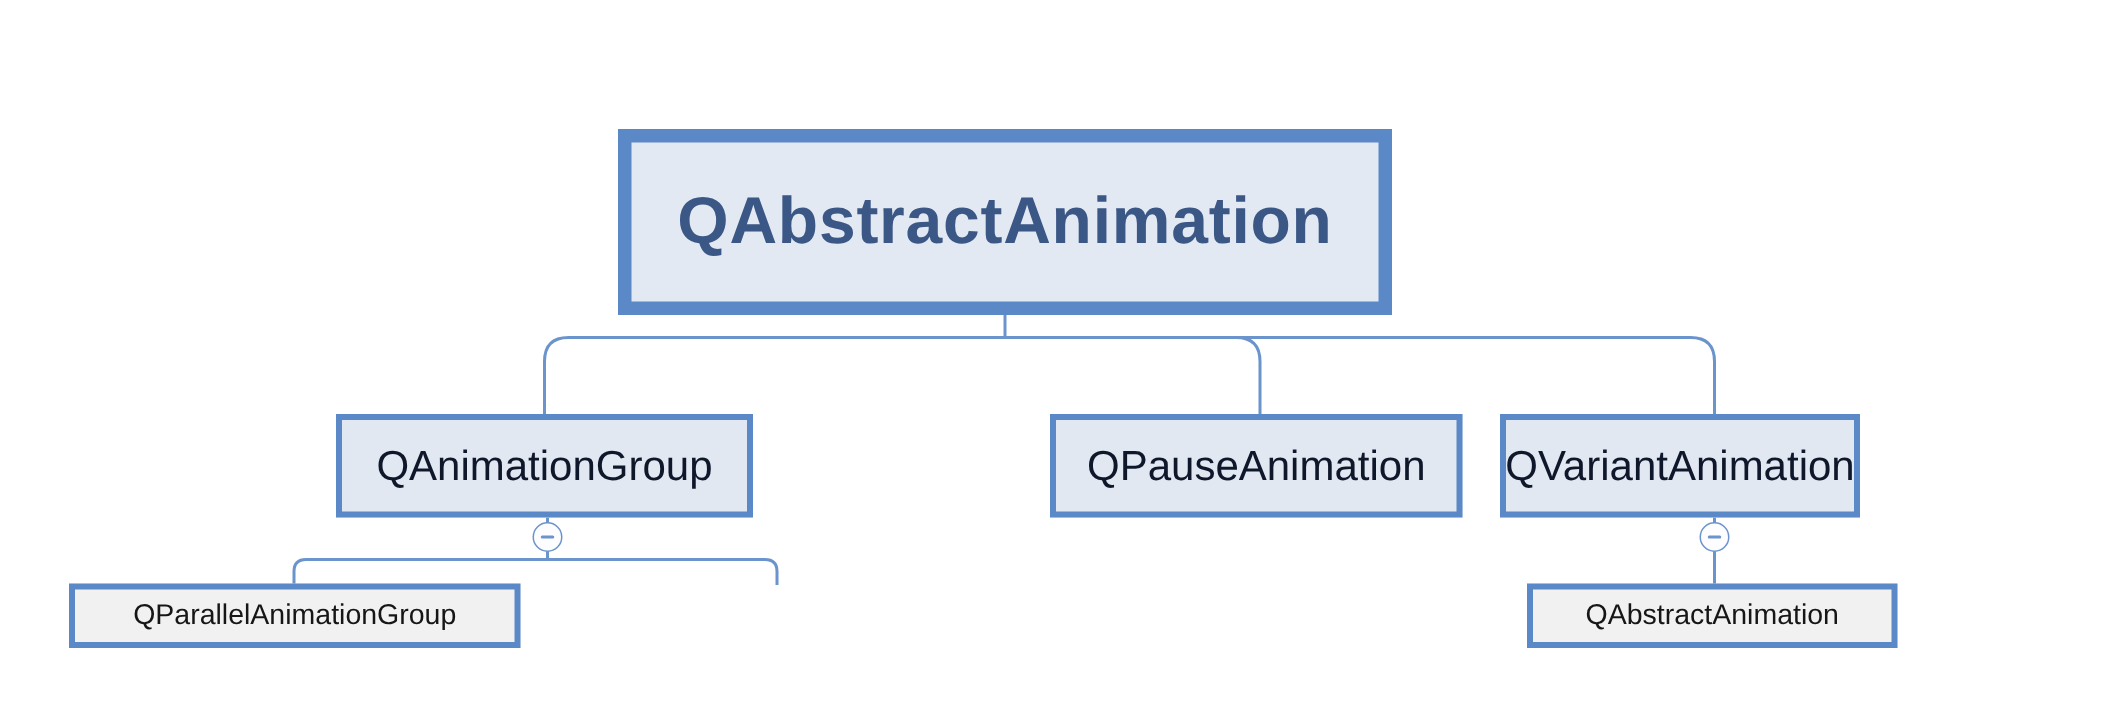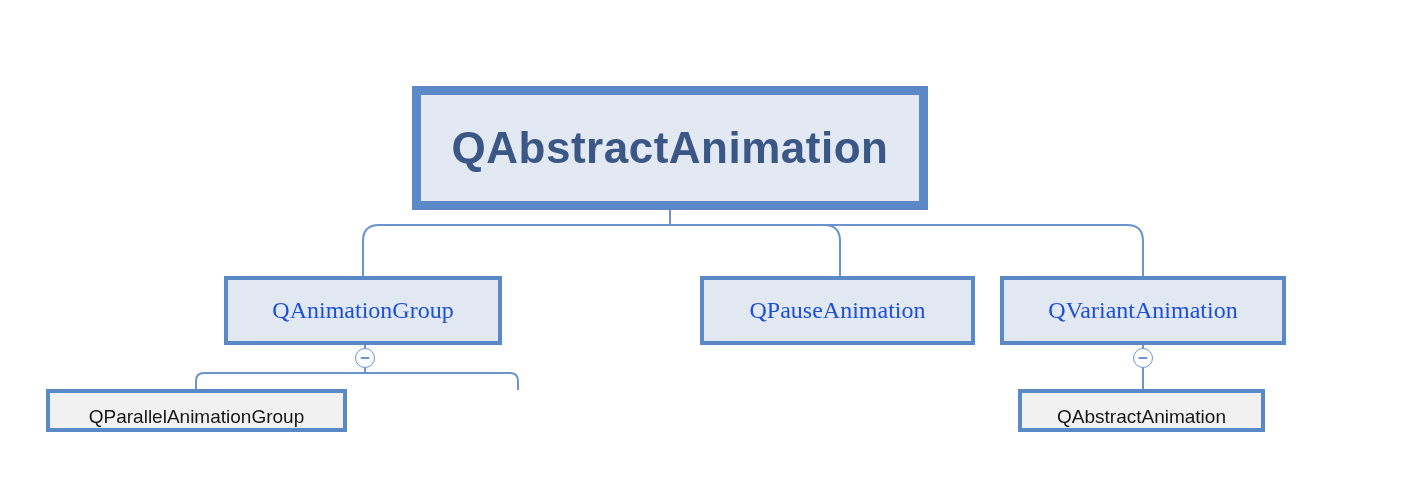--- a/index.html
+++ b/index.html
@@ -40,34 +40,32 @@
     border-width: 9px;
     background: #e3e9f3;
     font-size: 44px;
     font-weight: 700;
     color: #3b5786;
     letter-spacing: 0.5px;
   }
   .node-branch {
     top: 276px;
     height: 69px;
-    font-size: 24px;
-    color: #1d4ed8;
-    font-family: Liberation Serif, serif;
+    font-size: 28px;
+    color: #0f172a;
   }
   .node-animation-group { left: 224px; width: 278px; }
   .node-pause-animation { left: 700px; width: 275px; align-items: center; }
-  .node-variant-animation { left: 1000px; width: 286px; align-items: center; }
+  .node-variant-animation { left: 1000px; width: 240px; align-items: center; }
   .node-leaf {
     top: 389px;
     height: 43px;
     background: #f1f1f2;
     font-size: 19px;
     color: #161616;
-    align-items: flex-end;
   }
   .node-parallel { left: 46px; width: 301px; }
   .node-sequential { left: 357px; width: 323px; }
   .node-property { left: 1018px; width: 247px; }
   .toggle {
     position: absolute;
     width: 20px; height: 20px;
     box-sizing: border-box;
     border: 1.5px solid #6b94cd;
     border-radius: 50%;

